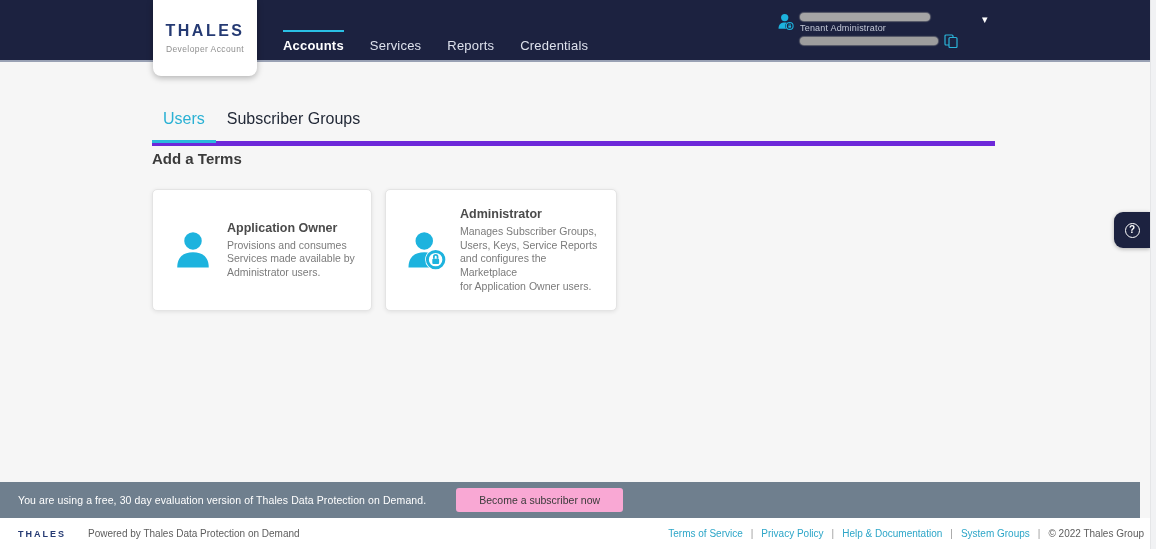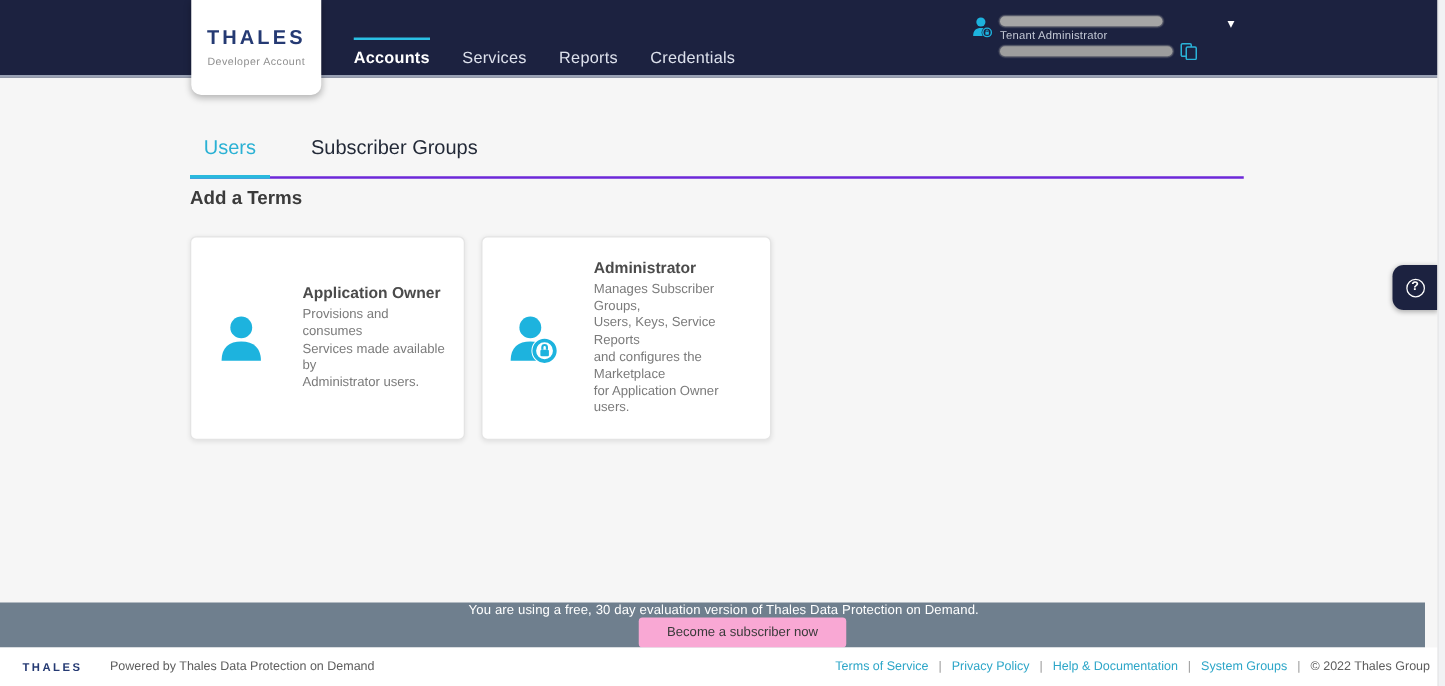--- a/index.html
+++ b/index.html
@@ -23,47 +23,47 @@
   .user-icon { position:absolute; left:776px; top:12px; width:19px; height:19px; cursor:pointer; }
   .bar-redacted { position:absolute; height:8px; border-radius:4px; background:#a5a5a5;
                   box-shadow:0 0 1px 1px rgba(150,150,150,.55); }
   .bar-email { left:800px; top:13px; width:130px; }
   .bar-tenant { left:800px; top:37px; width:138px; background:#9d9d9d; }
   .user-role { position:absolute; left:800px; top:23px; font-size:9px; color:#c4c9d6; letter-spacing:.2px; }
   .copy-btn { position:absolute; left:944px; top:34px; width:14px; height:14px; cursor:pointer; }
   .caret { position:absolute; left:982px; top:14px; color:#ffffff; font-size:11px; cursor:pointer; line-height:1; }
 
   
-  .tabs { position:absolute; left:152px; top:104px; width:843px; border-bottom:2px solid #6d28d9; display:flex; gap:22px; }
+  .tabs { position:absolute; left:152px; top:104px; width:843px; border-bottom:5px solid #6d28d9; display:flex; gap:0; }
   .tab { padding:6px 11px 13px; font-size:16px; color:#232a38; position:relative; cursor:pointer; }
   .tab.active { color:#2ab1d4; }
   .tab.active::after { content:""; position:absolute; left:0; right:0; bottom:-2px; height:3px; background:#2ab9dd; }
 
   .section-title { position:absolute; left:152px; top:150px; font-size:15px; color:#3b3b3b; }
 
   
   .cards { position:absolute; left:152px; top:189px; display:flex; gap:13px; align-items:stretch; }
   .card { background:#fff; border:1px solid #e4e4e4; border-radius:5px; box-shadow:0 1px 4px rgba(0,0,0,.09);
-          padding:17px 12px 17px 19px; display:flex; align-items:center; gap:28px; cursor:pointer; min-height:94px; }
+          padding:17px 12px 17px 19px; display:flex; align-items:center; gap:13px; cursor:pointer; min-height:94px; }
   .card.c1 { width:220px; }
   .card.c2 { width:232px; }
   .card-icon { flex:0 0 42px; width:42px; height:42px; }
   .card-title { font-size:12.5px; font-weight:bold; color:#4b4b4b; margin-bottom:4px; }
   .card-desc { font-size:10.5px; color:#7b7b7b; line-height:1.3; white-space:pre-line; }
 
   
   .help-tab { position:absolute; top:212px; right:6px; width:36px; height:36px; background:#1c2240;
               border-radius:9px 0 0 9px; display:flex; align-items:center; justify-content:center;
               cursor:pointer; box-shadow:0 1px 4px rgba(0,0,0,.3); z-index:7; }
   .q-circle { width:15px; height:15px; border:1.5px solid #fff; border-radius:50%; color:#fff;
               font-size:10px; font-weight:bold; display:flex; align-items:center; justify-content:center; line-height:1; }
 
   
   .banner { position:absolute; left:0; right:16px; top:482px; height:36px; background:#6f7f8e;
-            display:flex; align-items:center; padding-left:18px; z-index:5;flex-direction:column; }
+            display:flex; align-items:center; padding-left:18px; z-index:5; }
   .banner-text { font-size:10.5px; color:#fff; letter-spacing:.1px; }
   .banner-btn { margin-left:30px; background:#f9a8d4; border:none; border-radius:3px; padding:6px 23px;
                 font-size:10.5px; color:#3a3a3a; cursor:pointer; font-family:"Liberation Sans", sans-serif; }
 
   
   .footer { position:absolute; left:0; right:0; top:518px; height:31px; background:#fff;
             display:flex; align-items:center; justify-content:space-between; padding:0 12px 0 18px; z-index:5; }
   .f-left { display:flex; align-items:center; gap:22px; }
   .f-brand { font-size:9px; font-weight:bold; letter-spacing:2px; color:#253a73; }
   .f-powered { font-size:10px; color:#5d5d5d; }

